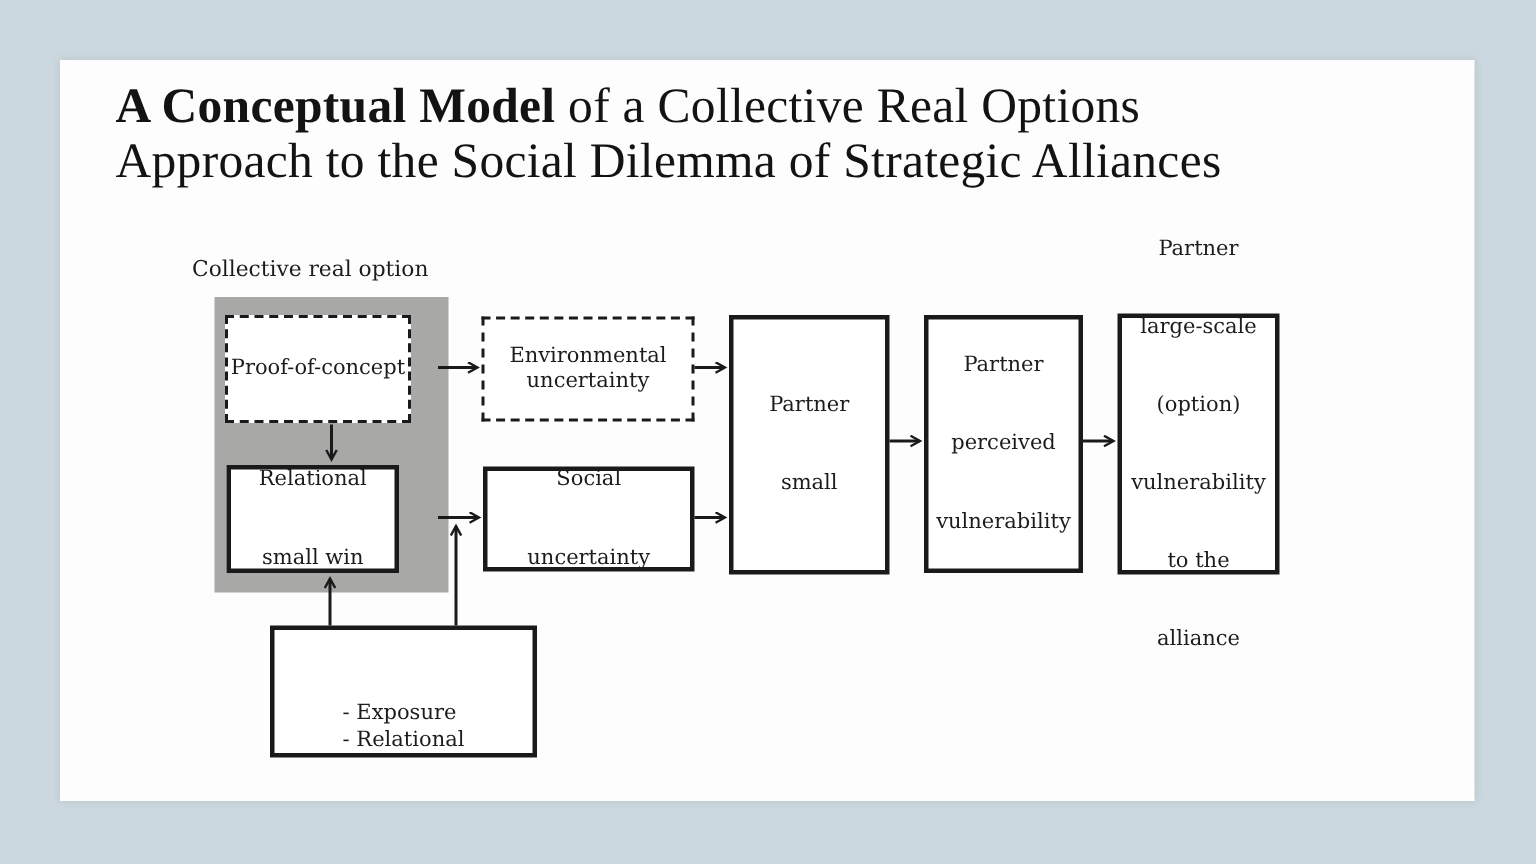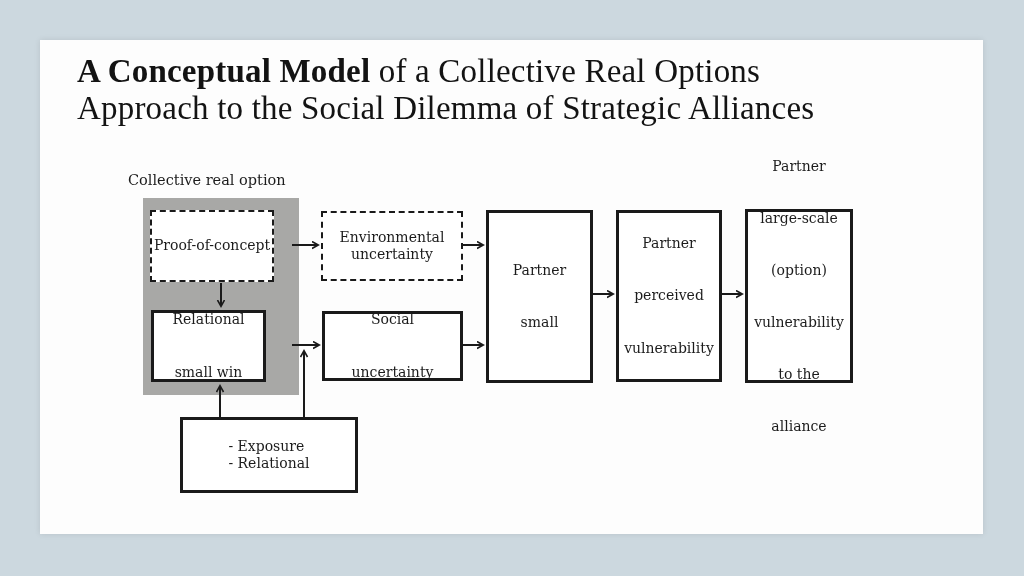--- a/index.html
+++ b/index.html
@@ -40,21 +40,21 @@
   .solid{border:3px solid #1a1a1a;gap:35px;}
   .bl{white-space:nowrap;}
   .exp-lines{text-align:left;}
   .box-proof        {left:110px;top:170px;width:124px;height:72px;}
   .box-env          {left:281px;top:171px;width:142px;height:70px;align-items:center;}
   .box-relational   {left:111px;top:270px;width:115px;height:72px;justify-content:center;}
   .box-social       {left:282px;top:271px;width:141px;height:70px;}
   .box-trust        {left:446px;top:170px;width:107px;height:173px;}
   .box-vuln         {left:576px;top:170px;width:106px;height:172px;}
   .box-contrib      {left:705px;top:169px;width:108px;height:174px;line-height:17px;}
-  .box-exposure     {left:140px;top:377px;width:178px;height:76px;}
+  .box-exposure     {left:140px;top:377px;width:178px;height:88px;justify-content:flex-end;}
   .arrows{position:absolute;left:0;top:0;pointer-events:none;}
 </style>
 </head>
 <body>
 
 <div class="slide">
 
   <div class="title">
     <div class="title-line"><span class="bold">A Conceptual Model</span><span> of a Collective Real Options</span></div>
     <div class="title-line">Approach to the Social Dilemma of Strategic Alliances</div>

